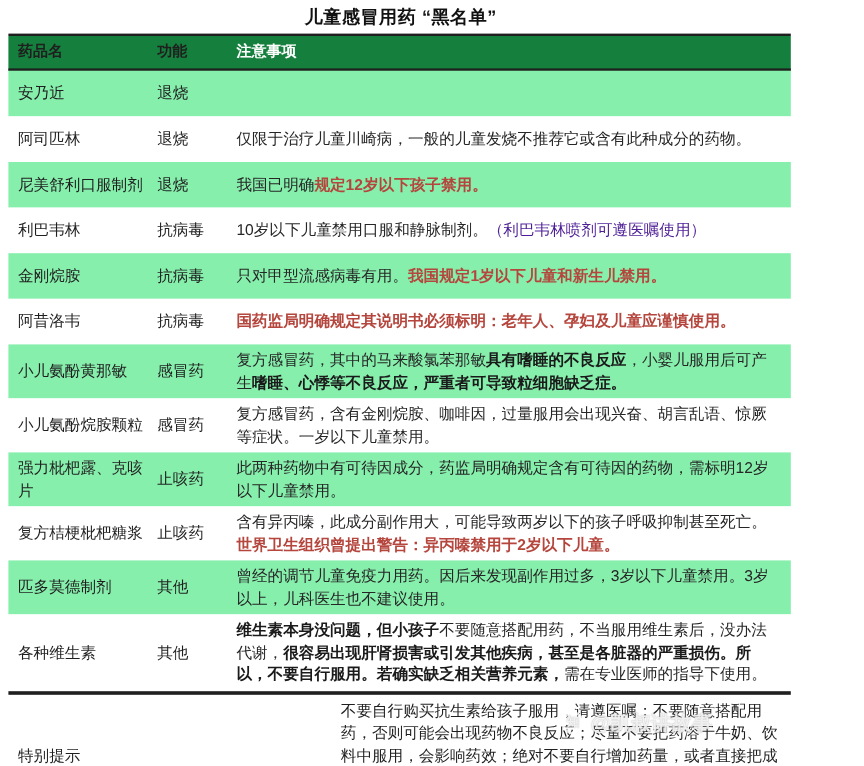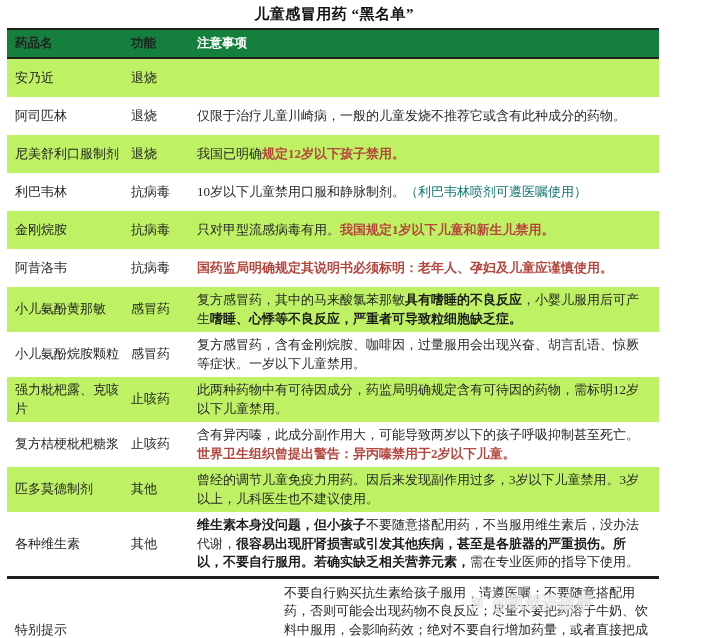--- a/index.html
+++ b/index.html
@@ -1,43 +1,43 @@
 <!DOCTYPE html>
 <html><head>
 <meta charset="utf-8">
 <style>
   * { margin:0; padding:0; box-sizing:border-box; }
   html,body { width:720px; height:638px; background:#ffffff; overflow:hidden;
     font-family:"Liberation Sans","DejaVu Sans",sans-serif; color:#262626; }
-  .page { position:relative; width:668px; height:638px;font-family:Liberation Serif, serif; }
+  .page { position:relative; width:668px; height:638px; }
 
   .title { text-align:center; font-size:15px; font-weight:bold; color:#111;
     padding:5px 0 4px 0; letter-spacing:.5px; }
 
   .table { margin:0 9px 0 7px; border-top:2px solid #1f1f1f; }
 
   .thead { display:flex; background:#15803d; color:#ffffff; font-weight:bold;
     font-size:12.5px; align-items:center; min-height:29px;
     border-bottom:2px solid #1f1f1f; }
 
   .trow { display:flex; align-items:center; font-size:13px; line-height:1.42; }
-  .trow.odd { background:#bef264; }
+  .trow.odd { background:#86efac; }
   .trow.even { background:#ffffff; }
 
   .c1 { flex:0 0 122px; padding:4px 4px 4px 8px; color:#1f1f1f; }
   .c2 { flex:0 0 68px; padding:4px 2px; color:#1f1f1f; }
   .c3 { flex:1 1 auto; padding:4px 10px 4px 0; }
   .rowmin1 { min-height:38px; }
   .rowmin2 { min-height:45px; }
   .rowmin3 { min-height:64px; }
 
   .seg-n  { color:#262626; }
   .seg-b  { color:#1a1a1a; font-weight:bold; }
   .seg-rb { color:#b5463d; font-weight:bold; }
-  .seg-m  { color:#0f766e; }
+  .seg-m  { color:#4c1d95; }
 
   .footer { margin:0 9px 0 7px; border-top:3px solid #1f1f1f; display:flex;
     align-items:center; min-height:58px; font-size:13px; line-height:1.42; }
   .f-label { flex:0 0 277px; padding:5px 0 5px 8px; color:#1f1f1f; }
   .f-text  { flex:1 1 auto; padding:5px 4px 5px 0; color:#1f1f1f; }
 
   .watermark { position:absolute; left:468px; top:591px; display:flex;
     align-items:center; gap:5px; pointer-events:none;
     color:rgba(255,255,255,0.82); font-weight:bold; font-size:17px;
     text-shadow:0 0 1px rgba(90,90,90,0.55), 0 0 3px rgba(255,255,255,0.35);

